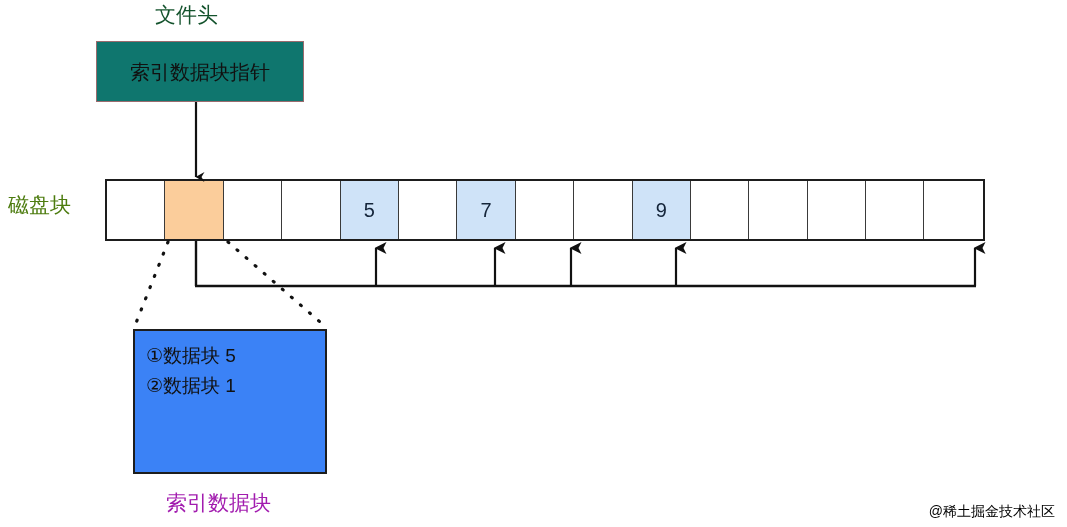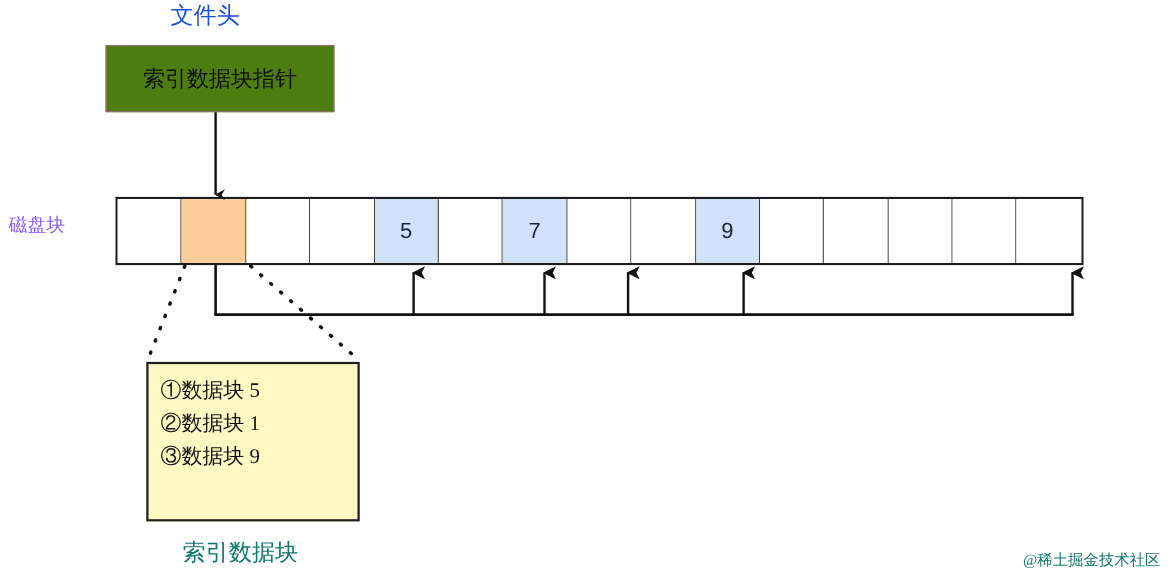--- a/index.html
+++ b/index.html
@@ -20,53 +20,53 @@
     height: 527px;
   }
 
   
   #file-header-label {
     position: absolute;
     left: 155px;
     top: 2px;
     font-size: 21px;
     line-height: 26px;
-    color: #1d4ed8;
+    color: #14532d;
     white-space: nowrap;
   }
 
   
   #header-box {
     position: absolute;
     left: 96px;
     top: 41px;
     width: 208px;
     height: 61px;
-    background: #4d7c0f;
+    background: #0f766e;
     border: 1.6px solid #9a6b6e;
     box-sizing: border-box;
     display: flex;
     align-items: center;
     justify-content: center;
   }
   #header-box .boxtext {
     font-size: 20px;
     line-height: 24px;
     color: #111111;
     white-space: nowrap;
   }
 
   
   #disk-label {
     position: absolute;
     left: 8px;
     top: 192px;
-    font-size: 17px;
+    font-size: 21px;
     line-height: 26px;
-    color: #8b5cf6;
+    color: #4d7c0f;
     white-space: nowrap;
   }
 
   
   #disk-strip {
     position: absolute;
     left: 105px;
     top: 179px;
     height: 62px;
     display: flex;
@@ -102,52 +102,50 @@
 
   
   #index-box {
     position: absolute;
     left: 133px;
     top: 329px;
     width: 194px;
     height: 145px;
     border: 2px solid #1d1d1d;
     box-sizing: border-box;
-    background: #fef9c3;
+    background: #3b82f6;
     padding: 10px 0 0 11px;
-    font-family: Liberation Serif, serif;
   }
   #index-box .line {
     font-size: 19px;
     line-height: 30px;
     color: #111111;
     white-space: nowrap;
   }
 
   
   #index-caption {
     position: absolute;
     left: 166px;
     top: 490px;
     font-size: 21px;
     line-height: 26px;
-    color: #0f766e;
+    color: #a21caf;
     white-space: nowrap;
   }
 
   
   #watermark {
     position: absolute;
     right: 12px;
     bottom: 7px;
     font-size: 14px;
     line-height: 18px;
-    color: #0f766e;
-    white-space: nowrap;
-    font-family: Liberation Serif, serif;
+    color: #000000;
+    white-space: nowrap;
   }
 </style>
 </head>
 <body>
 
 <div id="stage">
 
   <div id="file-header-label">文件头</div>
 
   <div id="header-box">
@@ -196,20 +194,19 @@
     <line x1="676" y1="286" x2="676" y2="248" stroke="#111111" stroke-width="2.2" marker-end="url(#arrow-up)"></line>
     <line x1="975" y1="286" x2="975" y2="248" stroke="#111111" stroke-width="2.2" marker-end="url(#arrow-up)"></line>
 
     <line x1="168" y1="242" x2="134" y2="328" stroke="#111111" stroke-width="3.2" stroke-linecap="round" stroke-dasharray="1 11"></line>
     <line x1="228" y1="242" x2="327" y2="328" stroke="#111111" stroke-width="3.2" stroke-linecap="round" stroke-dasharray="1 11"></line>
   </svg>
 
   <div id="index-box">
     <div class="line">①数据块 5</div>
     <div class="line">②数据块 1</div>
-    <div class="line">③数据块 9</div>
   </div>
 
   <div id="index-caption">索引数据块</div>
 
   <div id="watermark">@稀土掘金技术社区</div>
 
 </div>
 
 </body></html>

